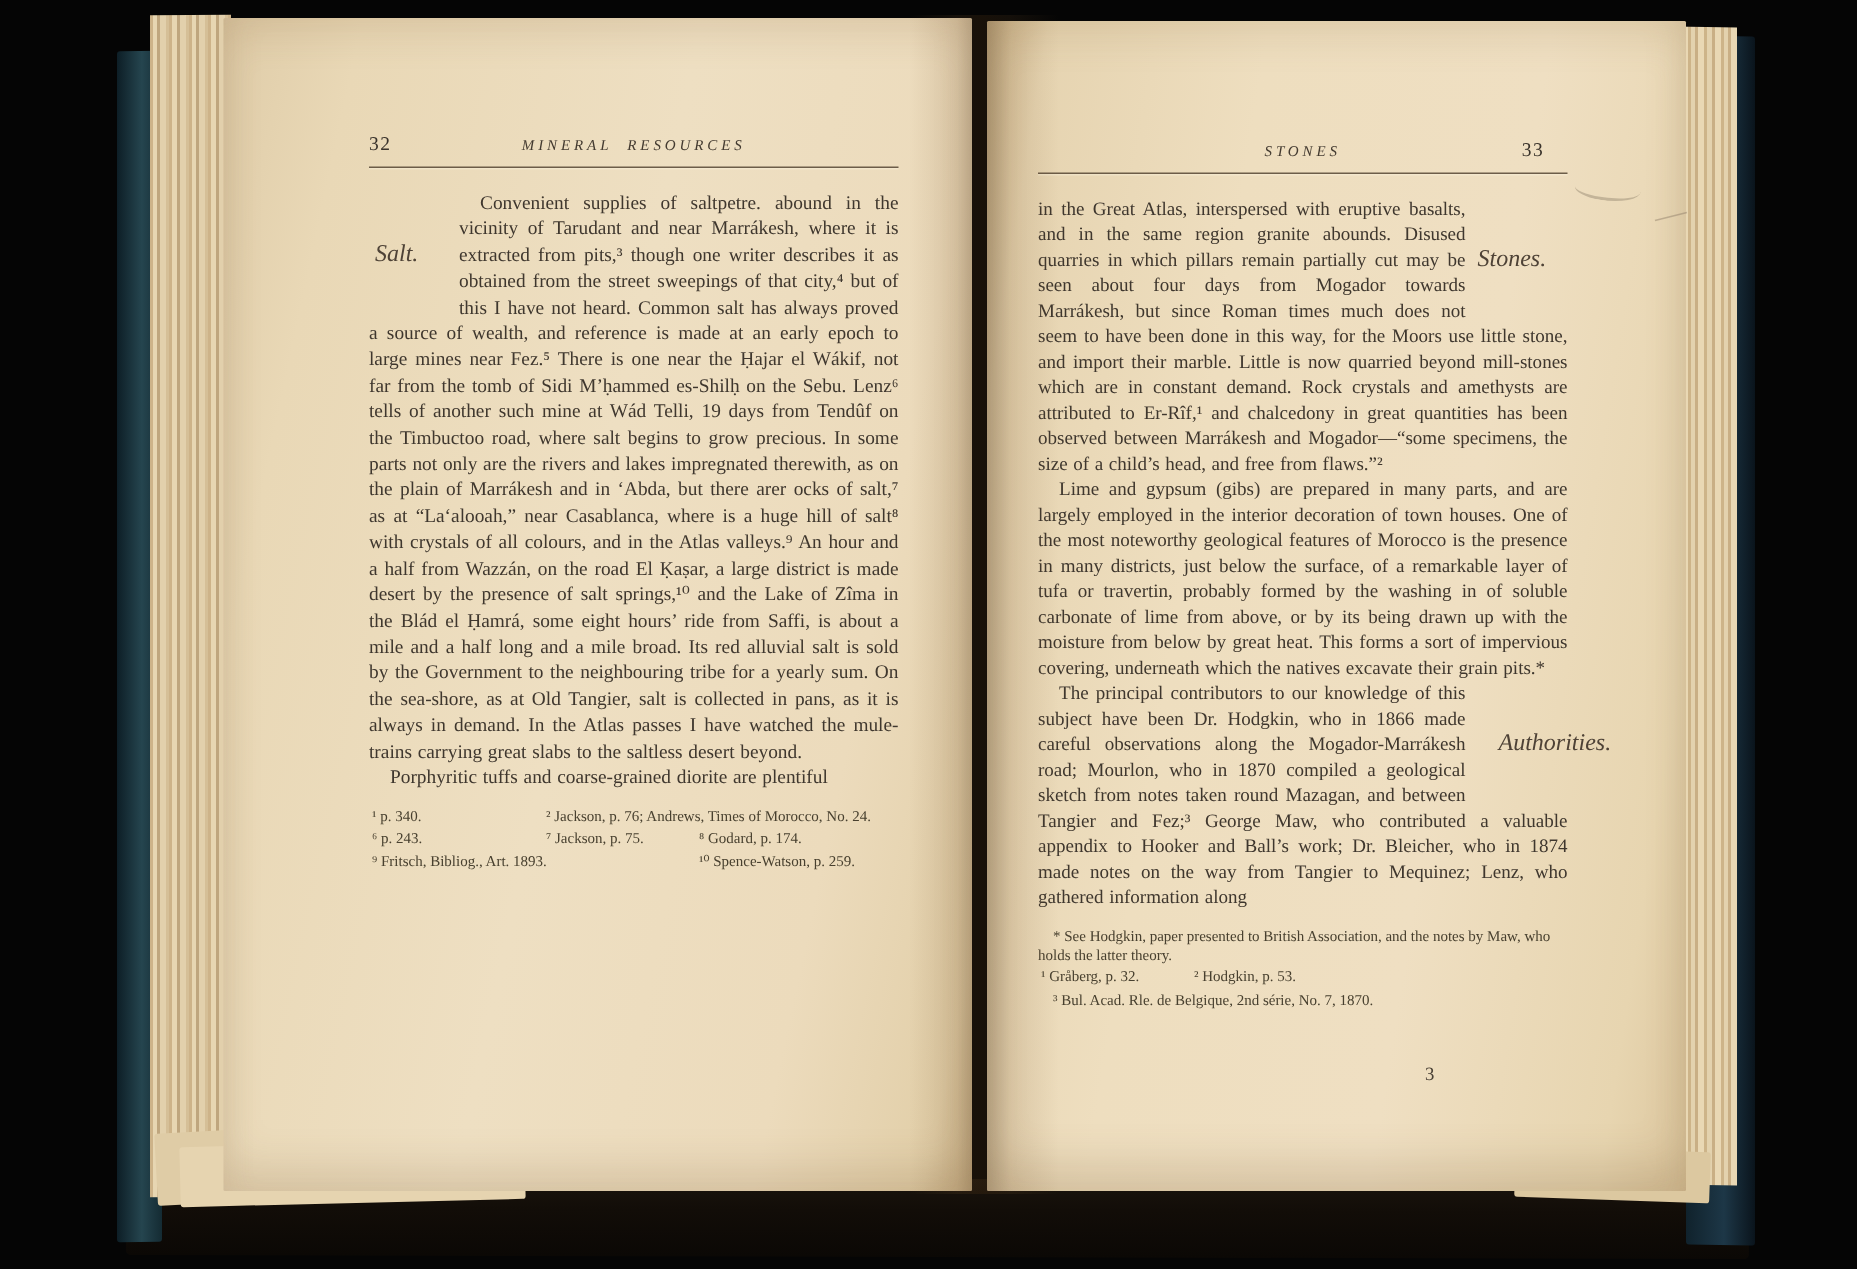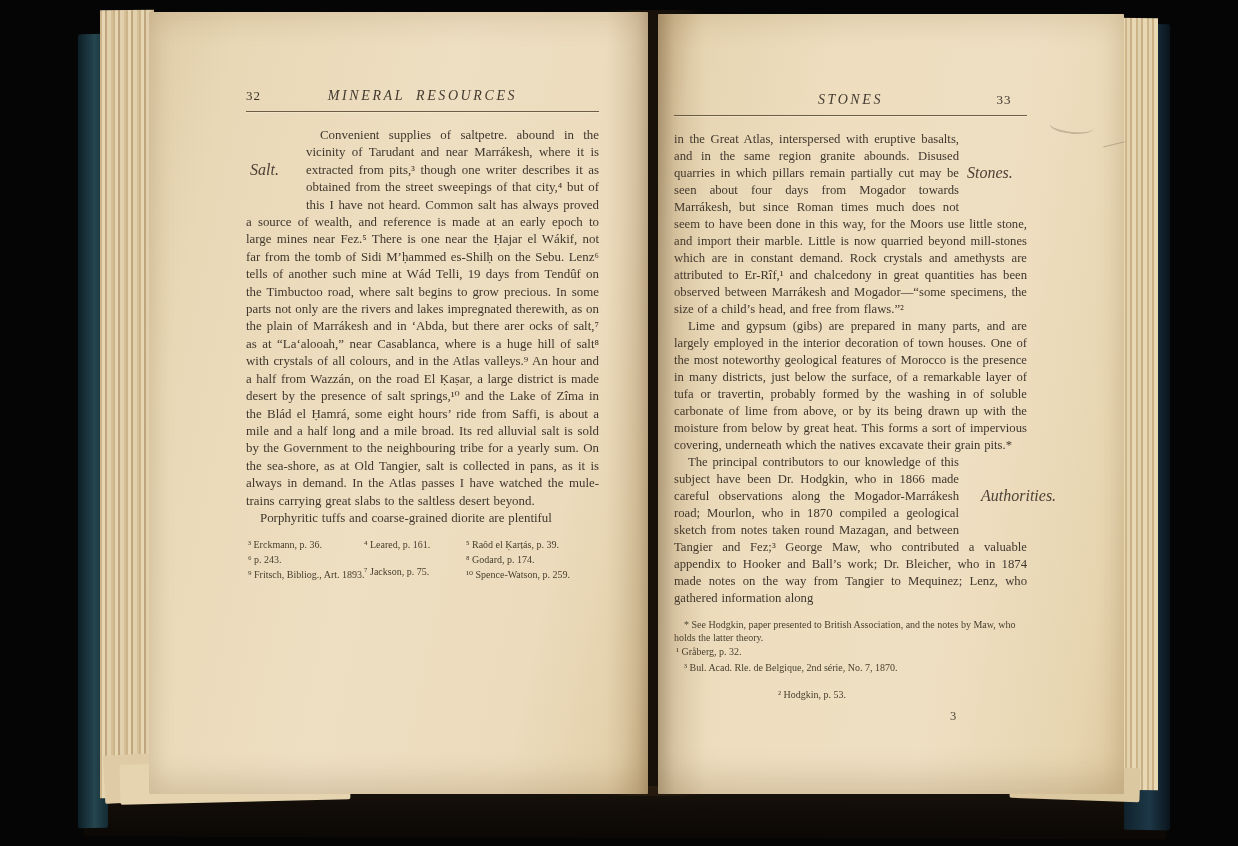--- a/index.html
+++ b/index.html
@@ -56,26 +56,26 @@
     box-shadow:inset 0 14px 22px rgba(150,115,70,.13), inset 0 -18px 28px rgba(120,90,50,.2);
     border-radius:1px;
   }
   .gutter{
     position:absolute;left:606px;top:10px;width:100px;height:786px;pointer-events:none;
     background:linear-gradient(to right,rgba(110,75,35,0) 0%,rgba(115,80,40,.16) 32%,rgba(70,45,18,.30) 49%,rgba(115,80,40,.14) 68%,rgba(110,75,35,0) 100%);
   }
   
   .textblock{position:absolute;color:#3f372e;}
   .tb-left{left:97px;top:76px;width:353px;}
-  .tb-right{left:16px;top:78px;width:353px;}
+  .tb-right{left:34px;top:78px;width:353px;}
   .pagehead{display:flex;align-items:baseline;height:18px;font-size:13px;}
   .pagehead .num{width:46px;letter-spacing:1px;color:#3a332b;}
   .pagehead .num.right{text-align:center;}
   .pagehead .head{
-    flex:1;text-align:center;font-style:italic;font-size:14px;
+    flex:1;text-align:center;font-style:italic;font-size:10px;
     letter-spacing:2.6px;word-spacing:5px;color:#433a30;
   }
   .rule{border-top:1px solid rgba(72,57,40,.78);margin-top:5px;box-shadow:0 1px 0 rgba(255,248,230,.35);}
   .bodytext{margin-top:15px;}
   .para{
     margin:0;text-align:justify;
     font-size:12.9px;line-height:17.4px;color:#3f372e;
     word-spacing:.6px;
   }
   .tb-right .para{font-size:12.7px;line-height:17px;}
@@ -118,27 +118,26 @@
         <span class="head">MINERAL RESOURCES</span>
         <span class="num"></span>
       </div>
       <div class="rule"></div>
       <div class="bodytext" id="left-body">
           <p class="para indent"><span class="cutin left">Salt.</span>Convenient supplies of saltpetre. abound in the vicinity of Tarudant and near Marrákesh, where it is extracted from pits,³ though one writer describes it as obtained from the street sweepings of that city,⁴ but of this I have not heard.  Common salt has always proved a source of wealth, and reference is made at an early epoch to large mines near Fez.⁵  There is one near the Ḥajar el Wákif, not far from the tomb of Sidi M’ḥammed es-Shilḥ on the Sebu.  Lenz⁶ tells of another such mine at Wád Telli, 19 days from Tendûf on the Timbuctoo road, where salt begins to grow precious. In some parts not only are the rivers and lakes impregnated therewith, as on the plain of Marrákesh and in ‘Abda, but there arer ocks of salt,⁷ as at “La‘alooah,” near Casablanca, where is a huge hill of salt⁸ with crystals of all colours, and in the Atlas valleys.⁹  An hour and a half from Wazzán, on the road El Ḳaṣar, a large district is made desert by the presence of salt springs,¹⁰ and the Lake of Zîma in the Blád el Ḥamrá, some eight hours’ ride from Saffi, is about a mile and a half long and a mile broad.  Its red alluvial salt is sold by the Government to the neighbouring tribe for a yearly sum.  On the sea-shore, as at Old Tangier, salt is collected in pans, as it is always in demand.  In the Atlas passes I have watched the mule-trains carrying great slabs to the saltless desert beyond.</p>
           <p class="para indent">Porphyritic tuffs and coarse-grained diorite are plentiful</p>
         </div>
       <div class="footnotes" id="left-fns">
           <div class="fn-row">
-            <span class="fn-cell" style="left: 2px;">³ Erckmann, p. 36.</span>
-            <span class="fn-cell" style="left: 118px;">⁴ Leared, p. 161.</span>
-            <span class="fn-cell" style="left: 220px;">⁵ Raôd el Ḳarṭás, p. 39.</span>
+            <span class="fn-cell" style="left: 2px;">¹ p. 340.</span>
+            <span class="fn-cell" style="left: 118px;">² Jackson, p. 76; Andrews, Times of Morocco, No. 24.</span>
           </div>
           <div class="fn-row">
             <span class="fn-cell" style="left: 2px;">⁶ p. 243.</span>
-            <span class="fn-cell" style="left: 118px; margin-top: 12px;">⁷ Jackson, p. 75.</span>
+            <span class="fn-cell" style="left: 118px;">⁷ Jackson, p. 75.</span>
             <span class="fn-cell" style="left: 220px;">⁸ Godard, p. 174.</span>
           </div>
           <div class="fn-row">
             <span class="fn-cell" style="left: 2px;">⁹ Fritsch, Bibliog., Art. 1893.</span>
             <span class="fn-cell" style="left: 220px; text-align: right;">¹⁰ Spence-Watson, p. 259.</span>
           </div>
         </div>
     </div>
   </div>
 
@@ -152,21 +151,21 @@
       <div class="rule"></div>
       <div class="bodytext" id="right-body">
           <p class="para"><span class="cutin right">Stones.</span>in the Great Atlas, interspersed with eruptive basalts, and in the same region granite abounds.  Disused quarries in which pillars remain partially cut may be seen about four days from Mogador towards Marrákesh, but since Roman times much does not seem to have been done in this way, for the Moors use little stone, and import their marble.  Little is now quarried beyond mill-stones which are in constant demand. Rock crystals and amethysts are attributed to Er-Rîf,¹ and chalcedony in great quantities has been observed between Marrákesh and Mogador—“some specimens, the size of a child’s head, and free from flaws.”²</p>
           <p class="para indent">Lime and gypsum (gibs) are prepared in many parts, and are largely employed in the interior decoration of town houses.  One of the most noteworthy geological features of Morocco is the presence in many districts, just below the surface, of a remarkable layer of tufa or travertin, probably formed by the washing in of soluble carbonate of lime from above, or by its being drawn up with the moisture from below by great heat.  This forms a sort of impervious covering, underneath which the natives excavate their grain pits.*</p>
           <p class="para indent"><span class="cutin right">Authorities.</span>The principal contributors to our knowledge of this subject have been Dr. Hodgkin, who in 1866 made careful observations along the Mogador-Marrákesh road; Mourlon, who in 1870 compiled a geological sketch from notes taken round Mazagan, and between Tangier and Fez;³ George Maw, who contributed a valuable appendix to Hooker and Ball’s work; Dr. Bleicher, who in 1874 made notes on the way from Tangier to Mequinez; Lenz, who gathered information along</p>
         </div>
       <div class="footnotes" id="right-fns">
           <div class="fn-full">* See Hodgkin, paper presented to British Association, and the notes by Maw, who holds the latter theory.</div>
           <div class="fn-row">
             <span class="fn-cell" style="left: 2px;">¹ Gråberg, p. 32.</span>
-            <span class="fn-cell" style="left: 104px; margin-top: 43px;">² Hodgkin, p. 53.</span>
+            <span class="fn-cell" style="left: 104px;">² Hodgkin, p. 53.</span>
           </div>
           <div class="fn-full">³ Bul. Acad. Rle. de Belgique, 2nd série, No. 7, 1870.</div>
         </div>
     </div>
     <span class="signature">3</span>
     <div class="pencil pencil-a"></div>
     <div class="pencil pencil-b"></div>
   </div>
 
   <div class="gutter"></div>

